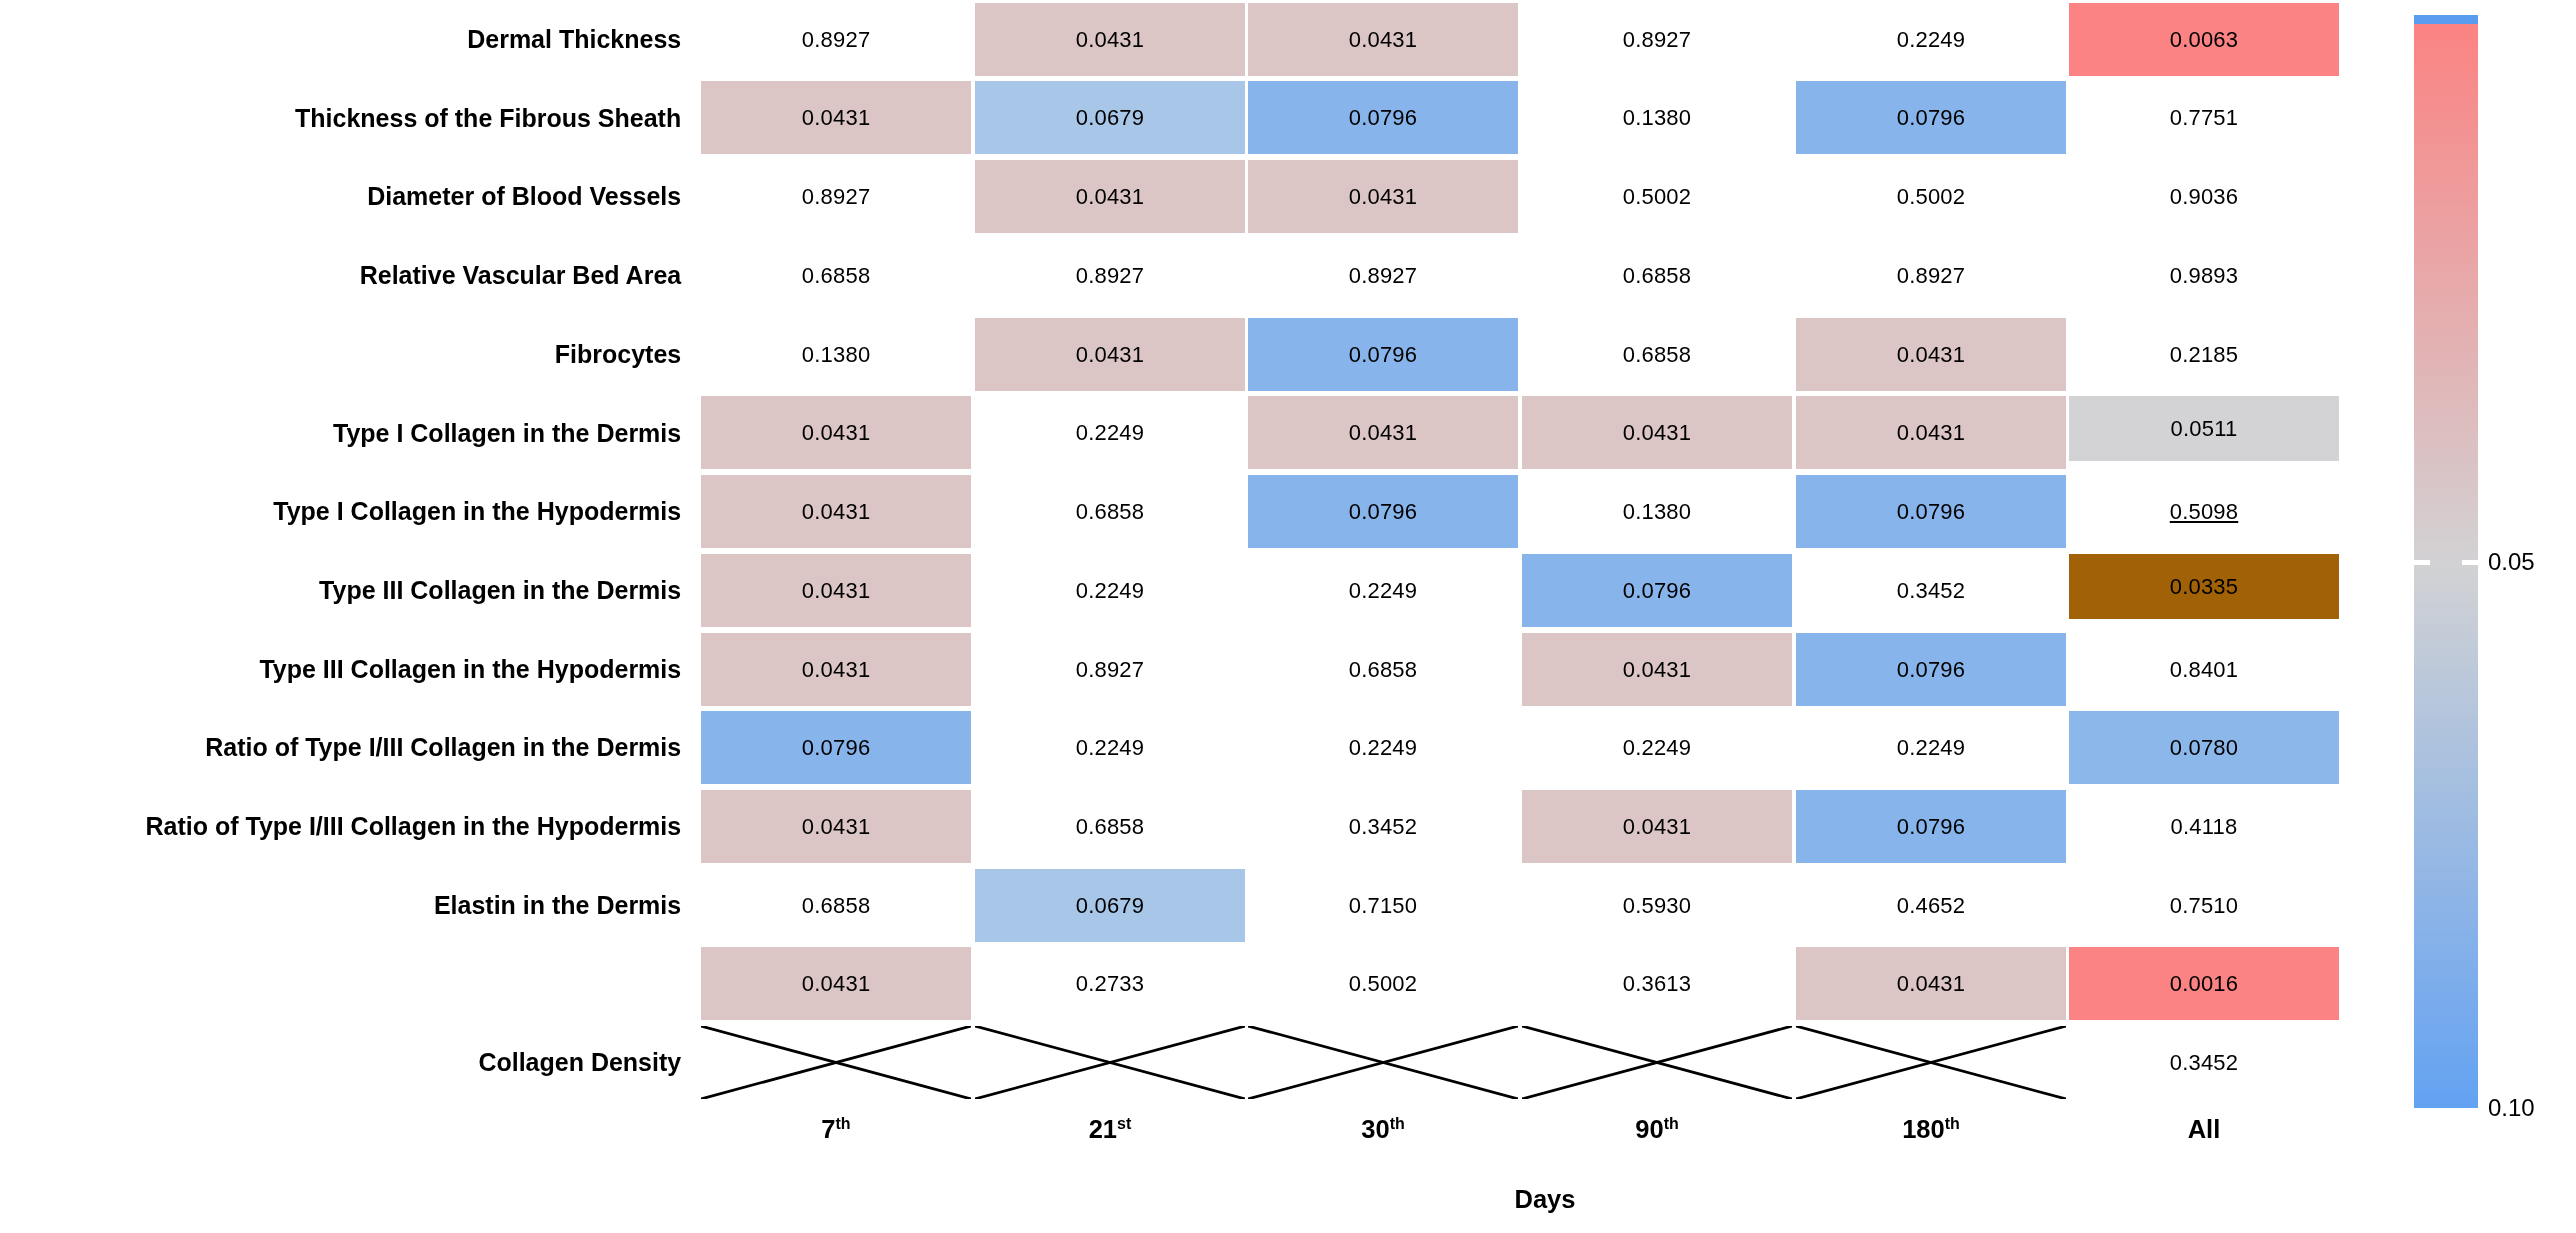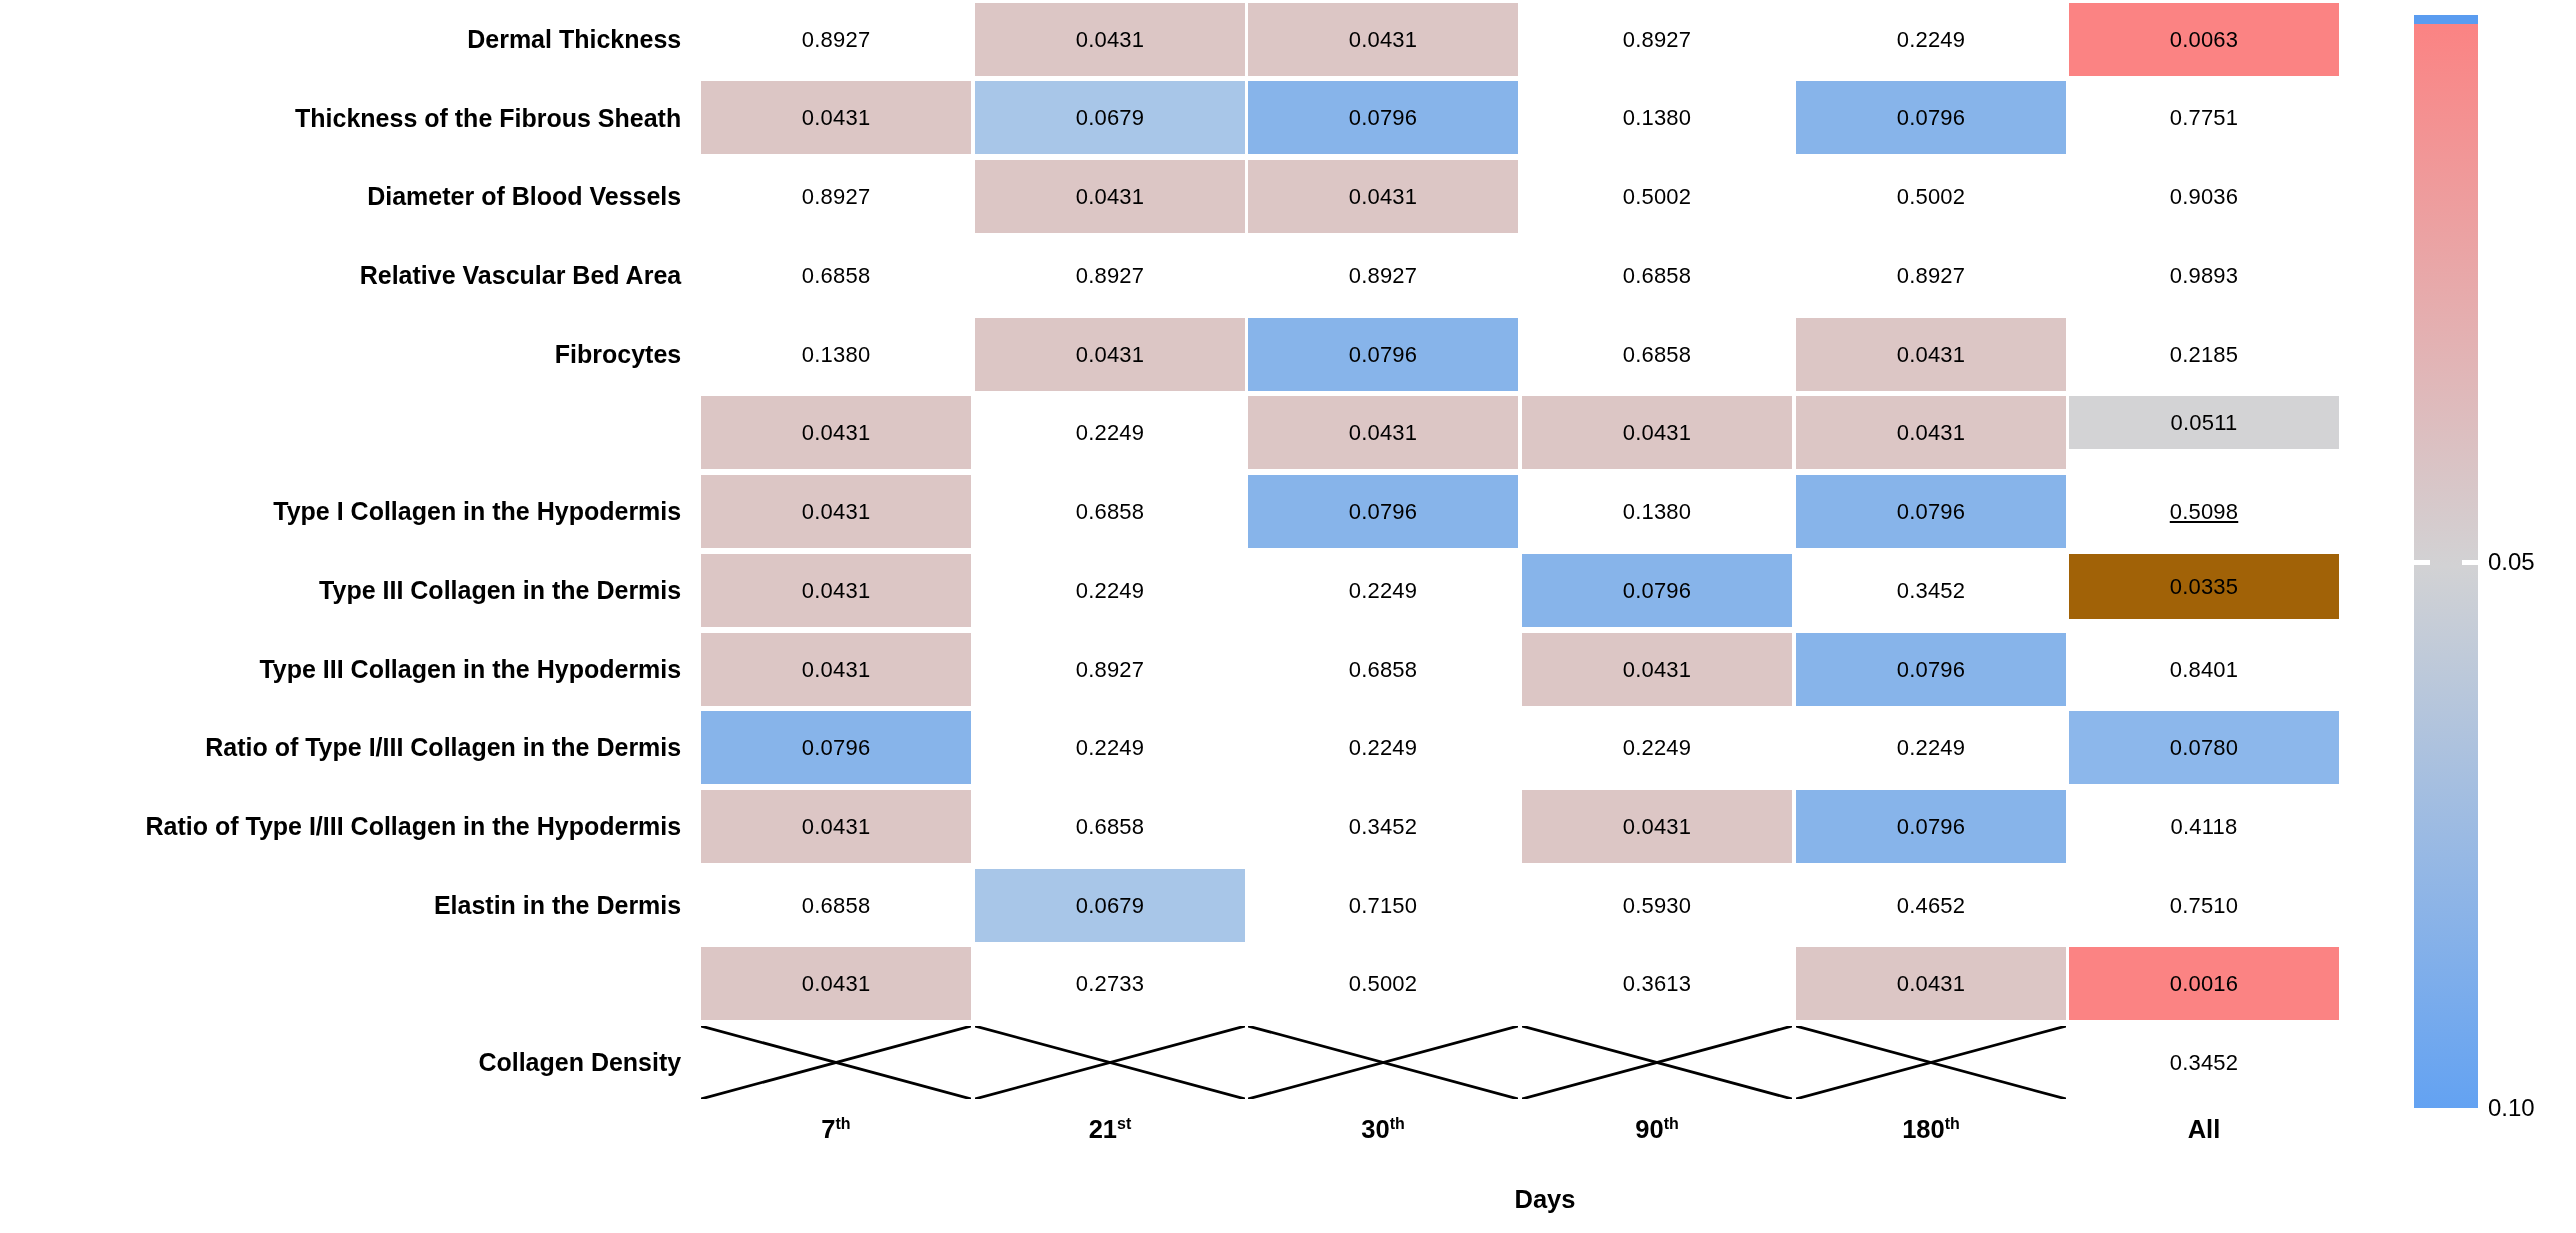--- a/index.html
+++ b/index.html
@@ -151,20 +151,21 @@
 </style>
 </head>
 <body>
 
 <div id="row-labels">
     <div class="row-label" style="top: 26px;">Dermal Thickness</div>
     <div class="row-label" style="top: 105px;">Thickness of the Fibrous Sheath</div>
     <div class="row-label" style="top: 183px;">Diameter of Blood Vessels</div>
     <div class="row-label" style="top: 262px;">Relative Vascular Bed Area</div>
     <div class="row-label" style="top: 341px;">Fibrocytes</div>
+    <div class="row-label" style="top: 420px;">Type I Collagen in the Dermis</div>
     <div class="row-label" style="top: 498px;">Type I Collagen in the Hypodermis</div>
     <div class="row-label" style="top: 577px;">Type III Collagen in the Dermis</div>
     <div class="row-label" style="top: 656px;">Type III Collagen in the Hypodermis</div>
     <div class="row-label" style="top: 734px;">Ratio of Type I/III Collagen in the  Dermis</div>
     <div class="row-label" style="top: 813px;">Ratio of Type I/III Collagen in the  Hypodermis</div>
     <div class="row-label" style="top: 892px;">Elastin in the Dermis</div>
     <div class="row-label" style="top: 1049px;">Collagen Density</div>
   </div>
 
 <div id="plot-area">
@@ -266,21 +267,21 @@
     </div>
     <div class="hm-cell" style="left: 549px; top: 396px; width: 270px; height: 73px; background: rgb(220, 198, 197);">
       <span class="cell-value">0.0431</span>
     </div>
     <div class="hm-cell" style="left: 823px; top: 396px; width: 270px; height: 73px; background: rgb(220, 198, 197);">
       <span class="cell-value">0.0431</span>
     </div>
     <div class="hm-cell" style="left: 1097px; top: 396px; width: 270px; height: 73px; background: rgb(220, 198, 197);">
       <span class="cell-value">0.0431</span>
     </div>
-    <div class="hm-cell" style="left: 1370px; top: 396px; width: 270px; height: 53px; background: rgb(211, 211, 213);">
+    <div class="hm-cell" style="left: 1370px; top: 396px; width: 270px; height: 65px; background: rgb(211, 211, 213);">
       <span class="cell-value">0.0511</span>
     </div>
     <div class="hm-cell" style="left: 2.1px; top: 475px; width: 270px; height: 73px; background: rgb(220, 198, 197);">
       <span class="cell-value">0.0431</span>
     </div>
     <div class="hm-cell" style="left: 276px; top: 475px; width: 270px; height: 73px;">
       <span class="cell-value">0.6858</span>
     </div>
     <div class="hm-cell" style="left: 549px; top: 475px; width: 270px; height: 73px; background: rgb(135, 180, 234);">
       <span class="cell-value">0.0796</span>

